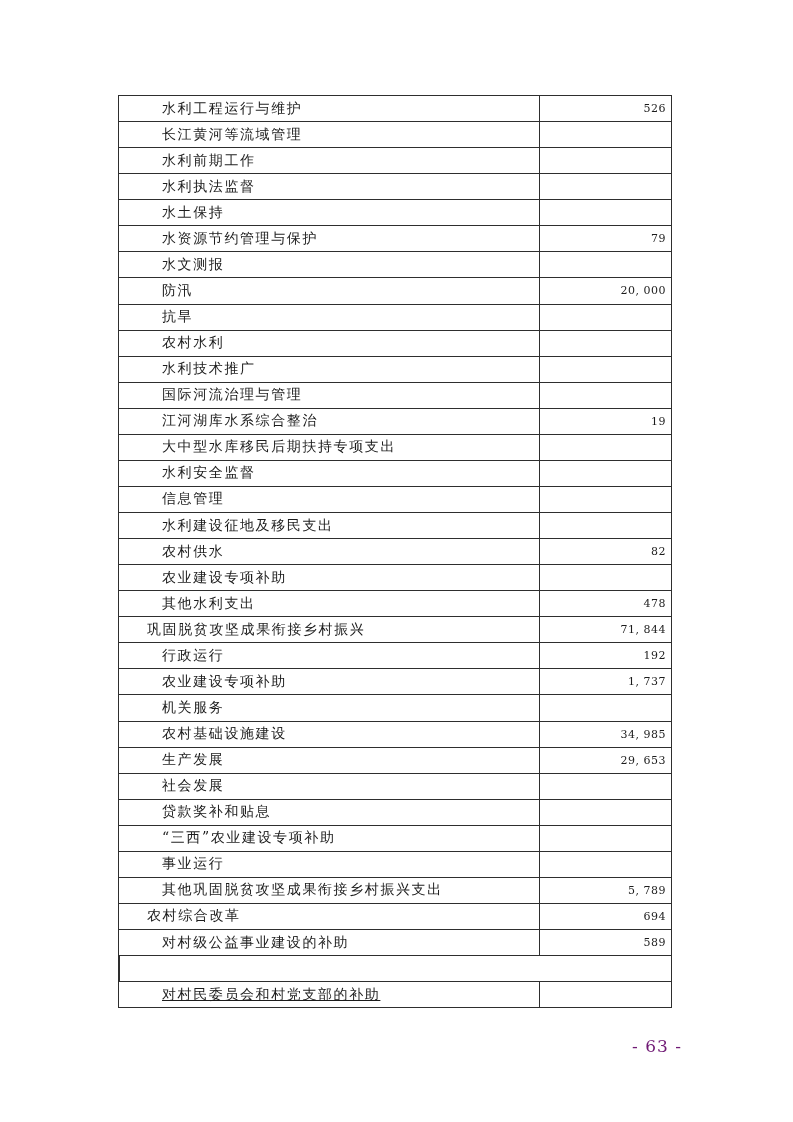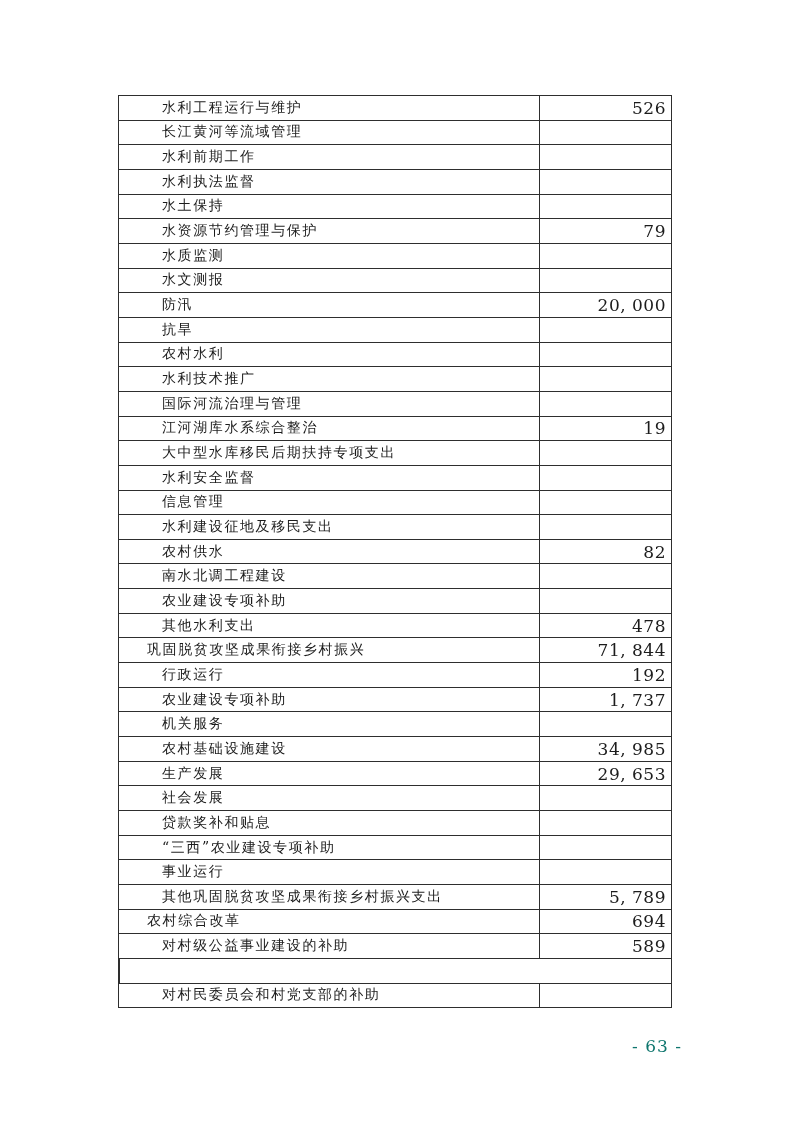--- a/index.html
+++ b/index.html
@@ -29,20 +29,21 @@
   }
   .row {
     flex: 1 1 0;
     display: flex;
     border-bottom: 1px solid #2e2e2e;
     box-sizing: border-box;
     min-height: 0;
   }
   .row:last-child {
     border-bottom: none;
+    text-decoration: underline;
   }
   .cell {
     display: flex;
     align-items: center;
     box-sizing: border-box;
     overflow: hidden;
     white-space: nowrap;
   }
   .cell.label {
     flex: 1 1 auto;
@@ -50,32 +51,32 @@
     letter-spacing: 1.6px;
   }
   .cell.label.indent-2 { padding-left: 28px; }
   .cell.label.indent-3 { padding-left: 43px; }
   .cell.value {
     flex: 0 0 132px;
     width: 132px;
     border-left: 1px solid #2e2e2e;
     justify-content: flex-end;
     padding-right: 5px;
-    font-size: 17px;
+    font-size: 11px;
     letter-spacing: 0.5px;
   }
   .page-number {
     position: absolute;
     left: 625px;
     top: 1036px;
     width: 64px;
     text-align: center;
     font-size: 17px;
     letter-spacing: 1px;
-    color: #0f766e;
+    color: #701a75;
   }
 </style>
 </head>
 <body>
 
 <div class="page">
   <div class="budget-table" id="budget-table">
   <div class="row">
     <div class="cell label indent-3">水利工程运行与维护</div>
     <div class="cell value">526</div>
@@ -99,24 +100,20 @@
   <div class="row">
     <div class="cell label indent-3">水土保持</div>
     <div class="cell value"></div>
   </div>
 
   <div class="row">
     <div class="cell label indent-3">水资源节约管理与保护</div>
     <div class="cell value">79</div>
   </div>
 
-  <div class="row">
-    <div class="cell label indent-3">水质监测</div>
-    <div class="cell value"></div>
-  </div>
 
   <div class="row">
     <div class="cell label indent-3">水文测报</div>
     <div class="cell value"></div>
   </div>
 
   <div class="row">
     <div class="cell label indent-3">防汛</div>
     <div class="cell value">20, 000</div>
   </div>
@@ -164,24 +161,20 @@
   <div class="row">
     <div class="cell label indent-3">水利建设征地及移民支出</div>
     <div class="cell value"></div>
   </div>
 
   <div class="row">
     <div class="cell label indent-3">农村供水</div>
     <div class="cell value">82</div>
   </div>
 
-  <div class="row">
-    <div class="cell label indent-3">南水北调工程建设</div>
-    <div class="cell value"></div>
-  </div>
 
   <div class="row">
     <div class="cell label indent-3">农业建设专项补助</div>
     <div class="cell value"></div>
   </div>
 
   <div class="row">
     <div class="cell label indent-3">其他水利支出</div>
     <div class="cell value">478</div>
   </div>

